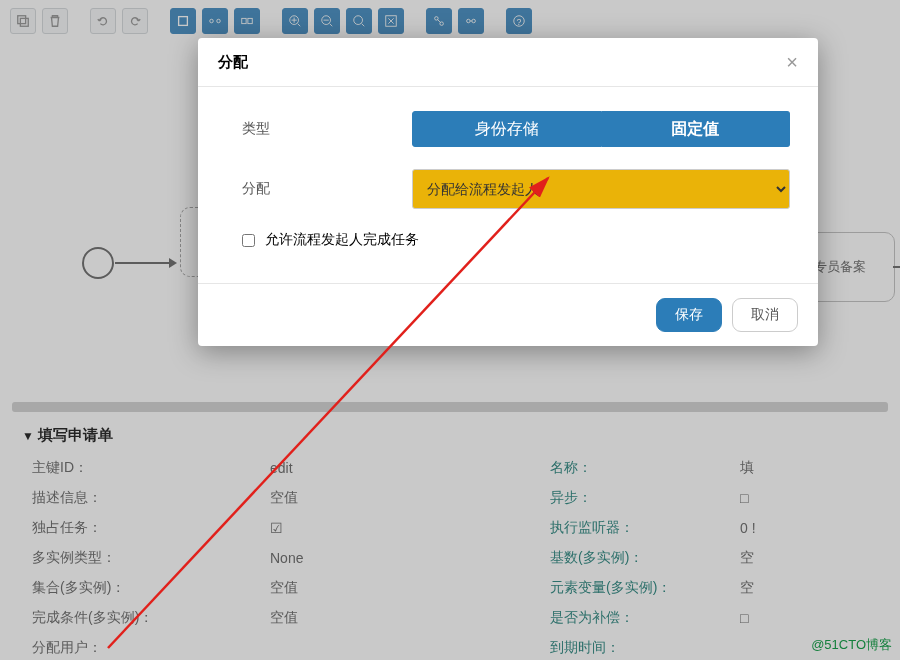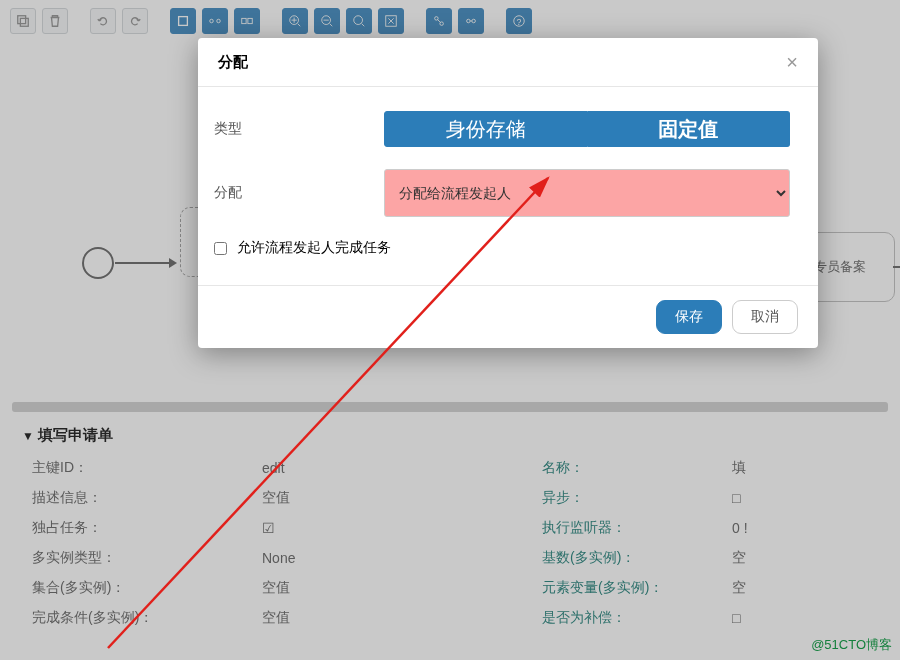--- a/index.html
+++ b/index.html
@@ -28,38 +28,38 @@
     
     .splitter { height: 10px; background: #ccc; margin: 20px 12px 0 12px; border-radius: 3px; }
     
     
     .props { padding: 14px 22px; }
     .props-title { font-weight: bold; font-size: 15px; margin-bottom: 14px; display:flex; align-items:center; gap:4px; }
     .props-title .caret { font-size: 12px; }
     .prop-row { display:flex; margin-bottom:12px; }
     .prop-pair { display:flex; align-items:center; }
     .prop-label { width: 240px; color:#555; padding-left:10px; }
-    .prop-val { width: 280px; color:#555; }
+    .prop-val { width: 280px; color:#555;margin-left:8px; }
     .col2-label { width:190px; color:#0f766e; }
     .col2-val { color:#555; }
     
     
     .modal { position:absolute; left:198px; top:38px; width:620px; background:#fff; border-radius:4px; box-shadow:0 6px 28px rgba(0,0,0,0.35); z-index:10; }
     .modal-header { display:flex; justify-content:space-between; align-items:center; padding:14px 20px; border-bottom:1px solid #e6e6e6; }
     .modal-title { font-weight:bold; font-size:15px; }
     .modal-close { cursor:pointer; color:#999; font-size:20px; line-height:1; }
-    .modal-body { padding: 24px 28px 18px 16px; }
+    .modal-body { padding: 24px 28px 18px 44px; }
     .m-row { display:flex; align-items:center; margin-bottom:22px; }
     .m-label { width:170px; color:#555; }
     .tab-group { display:flex; flex:1; }
-    .tab-btn { flex:1; height:36px; border:1px solid #2c7db8; color:#fff; background:#2c7db8; display:flex; align-items:center; justify-content:center; cursor:pointer; font-size:20px; }
+    .tab-btn { flex:1; height:36px; border:1px solid #2c7db8; color:#fff; background:#2c7db8; display:flex; align-items:center; justify-content:center; cursor:pointer; font-size:16px; }
     .tab-btn:first-child { border-radius:3px 0 0 3px; }
     .tab-btn:last-child { border-radius:0 3px 3px 0; border-left:none;font-weight:bold; }
-    .m-select { flex:1; height:48px; border:1px solid #ccc; border-radius:3px; padding:0 10px; font-size:14px; color:#333; background:#fca5a5; }
-    .m-check-row { display:flex; align-items:center; gap:10px; padding-left:0; margin-bottom:10px; }
+    .m-select { flex:1; height:40px; border:1px solid #ccc; border-radius:3px; padding:0 10px; font-size:14px; color:#333; background:#eab308; }
+    .m-check-row { display:flex; align-items:center; gap:10px; padding-left:0; margin-bottom:16px; }
     .m-check-row input { margin-left:0; }
     .modal-footer { display:flex; justify-content:flex-end; gap:10px; padding:14px 20px; border-top:1px solid #e6e6e6; }
     .btn { height:34px; padding:0 18px; border-radius:9px; border:1px solid #ccc; background:#fff; cursor:pointer; font-size:14px; color:#555; }
     .btn.primary { background:#2c7db8; border-color:#2c7db8; color:#fff; }
     
     
     .red-arrow { position:absolute; z-index:20; pointer-events:none; }
     
     
     .watermark { position:absolute; right:8px; bottom:6px; color:#15803d; font-size:13px; z-index:6; }
@@ -226,20 +226,30 @@
         </div>
       </div>
       <div class="prop-row">
         <div class="prop-pair">
           <div class="prop-label">完成条件(多实例)：</div>
           <div class="prop-val">空值</div>
         </div>
         <div class="prop-pair">
           <div class="col2-label">是否为补偿：</div>
           <div class="col2-val">□</div>
+        </div>
+      </div>
+      <div class="prop-row">
+        <div class="prop-pair">
+          <div class="prop-label">分配用户：</div>
+          <div class="prop-val"></div>
+        </div>
+        <div class="prop-pair">
+          <div class="col2-label">到期时间：</div>
+          <div class="col2-val"></div>
         </div>
       </div>
     </div>
 </div>
 
 <div class="overlay"></div>
 
 <div class="modal">
   <div class="modal-header">
     <div class="modal-title">分配</div>

